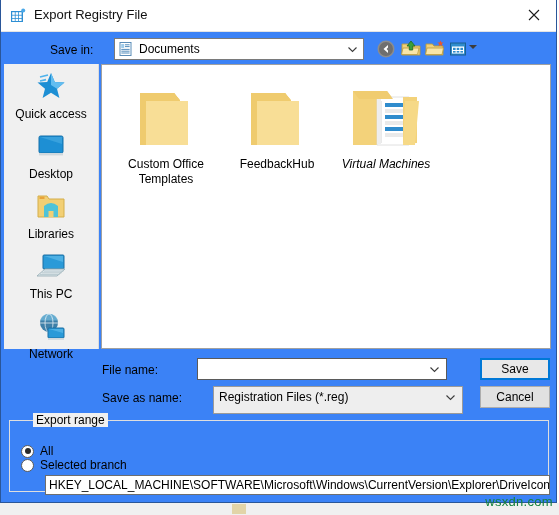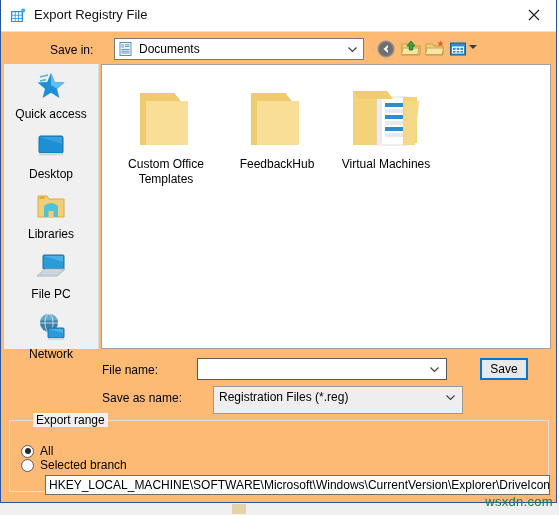--- a/index.html
+++ b/index.html
@@ -38,21 +38,21 @@
     width: 14px; height: 10px;
     background: #e2d4a8;
   }
 
   
   #dialog {
     position: absolute;
     left: 0; top: 0;
     width: 557px;
     height: 503px;
-    background: #fdba74;
+    background: #3b82f6;
     border: 1px solid #2a5699;
     border-top: none;
     box-sizing: border-box;
   }
 
   
   #titlebar {
     position: relative;
     height: 31px;
     background: #ffffff;
@@ -233,21 +233,21 @@
   }
   #filetype-value {
     position: absolute;
     left: 5px; top: 3px;
     font-size: 12px;
   }
 
   .dlg-button {
     position: absolute;
     left: 479px;
-    width: 48px; height: 22px;
+    width: 70px; height: 22px;
     background: #e1e1e1;
     border: 1px solid #adadad;
     box-sizing: border-box;
     font-size: 12px;
     color: #000;
     display: flex;
     align-items: center;
     justify-content: center;
     cursor: default;
   }
@@ -476,21 +476,21 @@
           <rect x="9" y="3" width="21" height="14" rx="1" fill="#2a9ad8" stroke="#1b6fa3" stroke-width="1"></rect>
           <path d="M10 4 L29 4 L29 10 Z" fill="#66c0ec" opacity="0.6"></path>
           <path d="M3 24 L11 17 L31 17 L23 24 Z" fill="#dde6ea" stroke="#9bb0b8" stroke-width="0.9"></path>
           <g stroke="#aec0c7" stroke-width="0.7">
             <line x1="6" y1="22.5" x2="25.5" y2="22.5"></line>
             <line x1="8" y1="20.8" x2="27.5" y2="20.8"></line>
             <line x1="10" y1="19.1" x2="29.5" y2="19.1"></line>
           </g>
         </svg>
       </div>
-      <div class="place-label">File PC</div>
+      <div class="place-label">This PC</div>
     </div>
 
     <div class="place-item" style="top:246px;">
       <div class="place-icon">
         <svg width="34" height="30" viewBox="0 0 34 30">
           <circle cx="15" cy="11" r="9" fill="#3e7fa8"></circle>
           <path d="M6.3 8.5 A9 9 0 0 1 23.7 8.5 Z" fill="#6fb6d8" opacity="0.8"></path>
           <g stroke="#ffffff" stroke-width="0.8" fill="none" opacity="0.85">
             <ellipse cx="15" cy="11" rx="4" ry="9"></ellipse>
             <line x1="6" y1="11" x2="24" y2="11"></line>
@@ -525,21 +525,21 @@
           <path d="M44 12 L50 20 L44 20 Z" fill="#e8c263"></path>
           <path d="M16 20 L58 20 L58 64 L16 64 Z" fill="#f7dc92"></path>
           <path d="M10 12 L44 12 L50 20 L16 20 Z" fill="#f0cc70"></path>
           <rect x="16" y="20" width="42" height="44" fill="#f8de96"></rect>
           <path d="M10 12 L10 64 L16 64 L16 20 L50 20 L50 19 L44 12 Z" fill="#efcb6e"></path>
         </svg>
       </div>
       <div class="file-label">Custom Office Templates</div>
     </div>
 
-    <div class="file-item" style="left:236px;">
+    <div class="file-item" style="left:236px;font-style:italic;">
       <div class="file-icon">
         <svg width="78" height="72" viewBox="0 0 78 72">
           <path d="M6 10 L40 10 L46 18 L46 64 L6 64 Z" fill="#f3d27a"></path>
           <path d="M30 16 L62 16 L62 64 L30 64 Z" fill="#ffffff" stroke="#d8d8d8" stroke-width="0.8"></path>
           <g fill="#2f8ccd">
             <rect x="38" y="22" width="18" height="4"></rect>
             <rect x="38" y="34" width="18" height="4"></rect>
             <rect x="38" y="46" width="18" height="4"></rect>
           </g>
           <g stroke="#c9c9c9" stroke-width="0.8">
@@ -578,20 +578,21 @@
   <div id="filetype-combo">
     <span id="filetype-value">Registration Files (*.reg)</span>
     <span class="chev">
       <svg width="11" height="11" viewBox="0 0 11 11">
         <path d="M1.5 3.5 L5.5 7.5 L9.5 3.5" stroke="#3c3c3c" stroke-width="1.1" fill="none"></path>
       </svg>
     </span>
   </div>
 
   <div class="dlg-button" id="save-button">Save</div>
+  <div class="dlg-button" id="cancel-button">Cancel</div>
 
   <div id="export-group"></div>
   <span id="export-legend">Export range</span>
 
   <div class="radio-row" id="radio-all">
     <span class="radio-mark checked"></span>
     <span class="radio-label">All</span>
   </div>
 
   <div class="radio-row" id="radio-branch">

